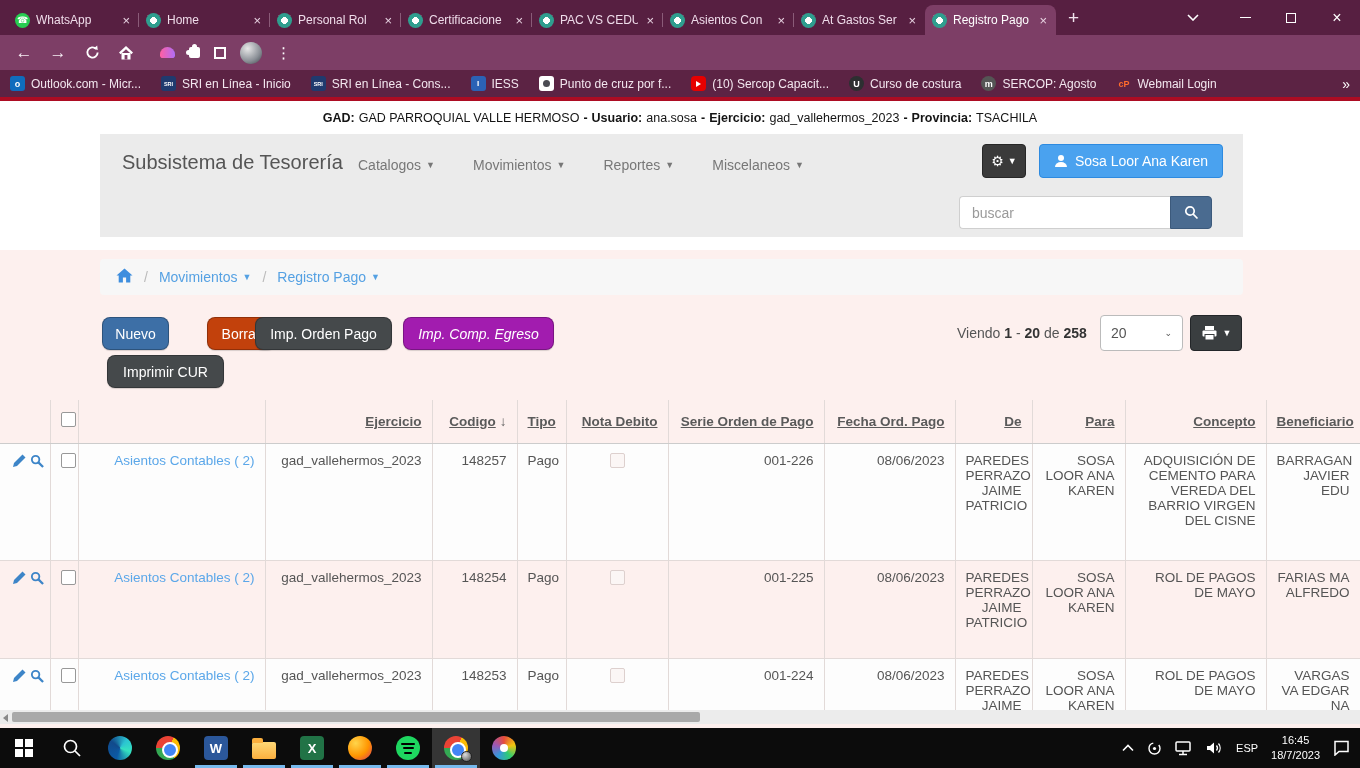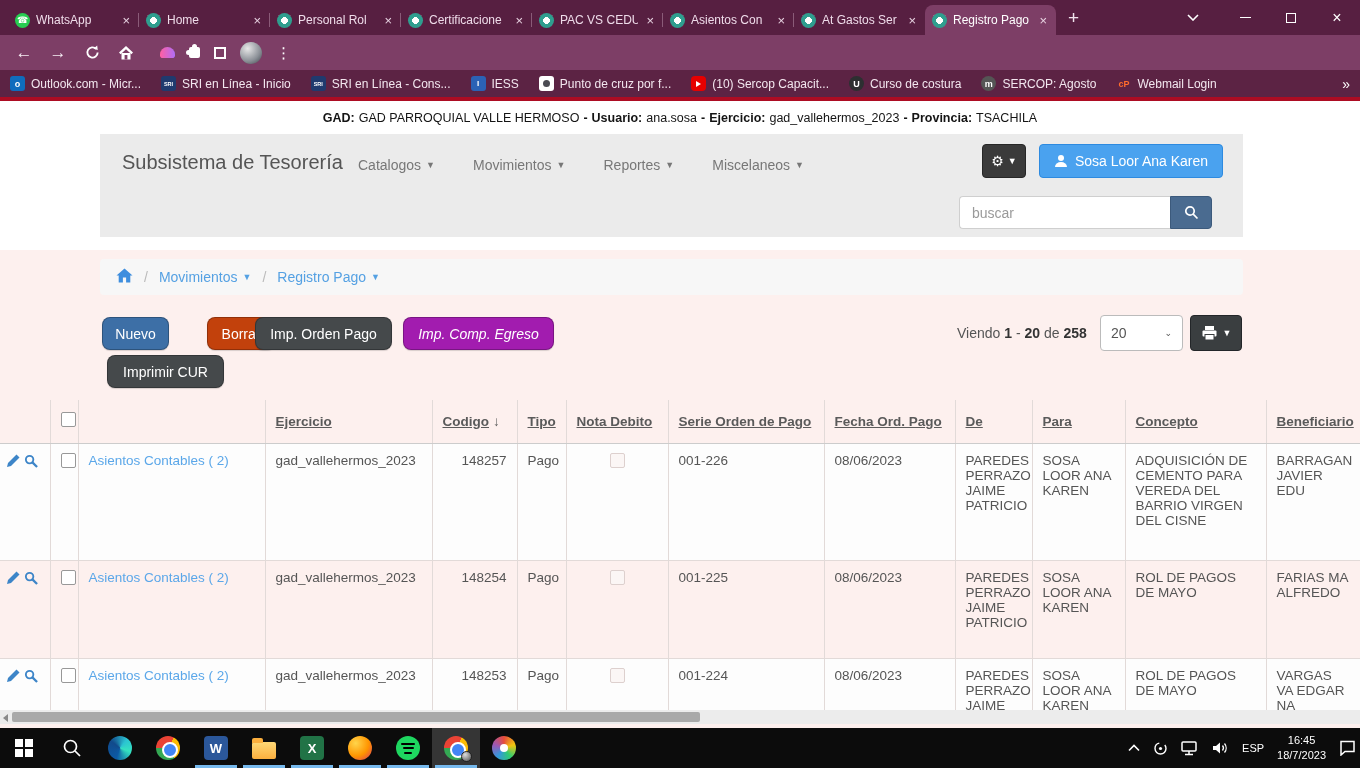--- a/index.html
+++ b/index.html
@@ -86,21 +86,21 @@
   .viendo { position:absolute; top:325px; left:957px; font-size:14px; color:#555; }
   .viendo b { color:#333; }
   .pagesize { position:absolute; top:315px; left:1100px; width:83px; height:36px; background:#fff; border:1px solid #bbb; border-radius:4px; display:flex; align-items:center; font-size:14px; color:#555; padding:0 10px; justify-content:space-between; }
   .pagesize .caret { color:#555; }
   .printbtn { position:absolute; top:315px; left:1190px; width:52px; height:36px; background:#3a3e40; border:1px solid #232629; border-radius:4px; display:flex; align-items:center; justify-content:center; gap:5px; }
   .printbtn .caret { color:#fff; }
 
   
   .tablewrap { position:absolute; top:400px; left:0; width:1360px; height:310px; overflow:hidden; }
   table { border-collapse:collapse; table-layout:fixed; width:1360px; font-size:13.5px; color:#555; }
-  th, td { border-right:1px solid #e2dad8; border-bottom:1px solid #e2dad8; padding:9px 10px; vertical-align:top; text-align:left; overflow:hidden; }
+  th, td { border-right:1px solid #e2dad8; border-bottom:1px solid #e2dad8; padding:9px 10px; vertical-align:top; text-align:right; overflow:hidden; }
   th { background:#fdf0ee; color:#5a5a5a; font-weight:bold; text-decoration:underline; white-space:nowrap; border-bottom:1px solid #ccc; height:43px; vertical-align:middle; }
   tr.rowA td { background:#fdfdfd; }
   tr.rowB td { background:#fdf0ee; }
   td.cell-codigo { text-align:right; }
   td.cell-icons { padding:10px 6px; white-space:nowrap; }
   .rowlink { color:#5ba7e9; }
   .cb { display:inline-block; width:15px; height:15px; background:#fff; border:1px solid #989898; border-radius:2px; }
   .cb-disabled { background:#fbf6f5; border:1px solid #ddd0ce; }
   .sortarrow { text-decoration:none; display:inline-block; margin-left:4px; }
 
@@ -123,21 +123,21 @@
   .ball-chrome { background:conic-gradient(from -90deg,#ea4335 0 33%,#fbbc05 0 66%,#34a853 0 100%); }
   .ball-chrome::after { content:""; position:absolute; left:6px; top:6px; width:12px; height:12px; border-radius:50%; background:#4285f4; border:2px solid #fff; }
   .ball-firefox { background:radial-gradient(circle at 32% 30%,#ffd54b,#ff9500 55%,#e8543f 85%); }
   .ball-spotify { background:#1ed760; display:flex; flex-direction:column; align-items:center; justify-content:center; gap:2.5px; }
   .ball-spotify i { display:block; height:2px; background:#000; border-radius:2px; }
   .ball-paint { background:conic-gradient(#e74c3c,#f1c40f,#2ecc71,#3498db,#9b59b6,#e74c3c); }
   .ball-paint::after { content:""; position:absolute; left:8px; top:8px; width:8px; height:8px; border-radius:50%; background:#fff; }
   .folder { position:relative; width:24px; height:17px; background:linear-gradient(#ffd977,#fcaf3e); border-radius:2px; margin-top:4px; }
   .folder::before { content:""; position:absolute; top:-4px; left:0; width:11px; height:5px; background:#fcaf3e; border-radius:2px 2px 0 0; }
   .mini-avatar { position:absolute; right:8px; bottom:6px; width:11px; height:11px; border-radius:50%; background:radial-gradient(circle at 35% 30%,#ddd,#777 70%); border:1px solid #222; }
-  .tray { margin-left:auto; display:flex; align-items:center; gap:13px; padding-right:4px; color:#fff; }
+  .tray { margin-left:auto; display:flex; align-items:center; gap:13px; padding-right:10px; color:#fff; }
   .tray svg { display:block; }
   .traytxt { font-size:11px; }
   .clock { font-size:11px; text-align:center; line-height:1.35; }
 </style>
 </head>
 <body>
 
 <div class="tabbar">
   <div class="tab">
     <span class="favicon fv-whatsapp">☎</span>

